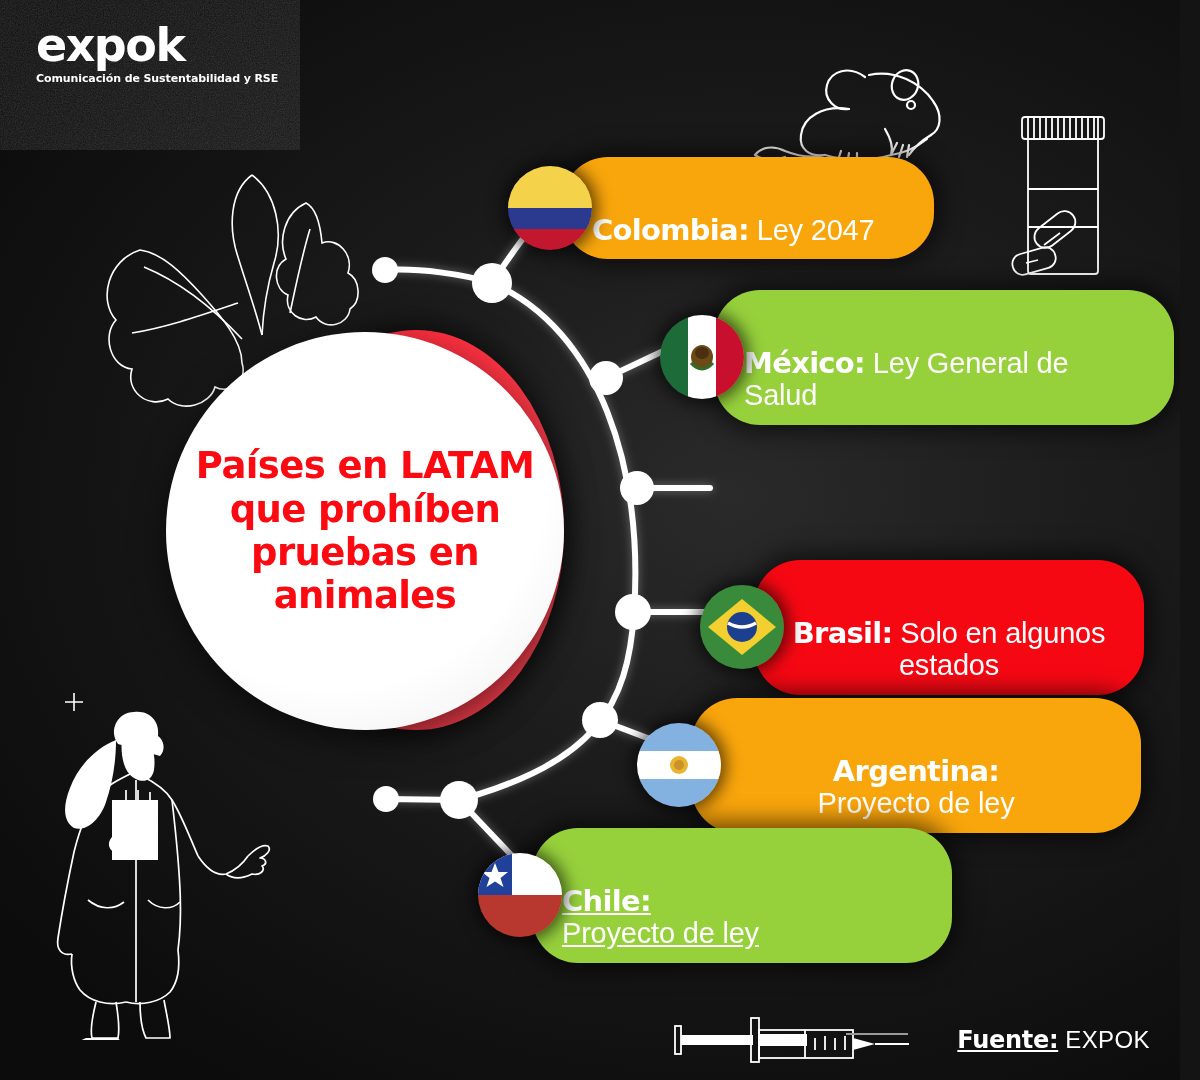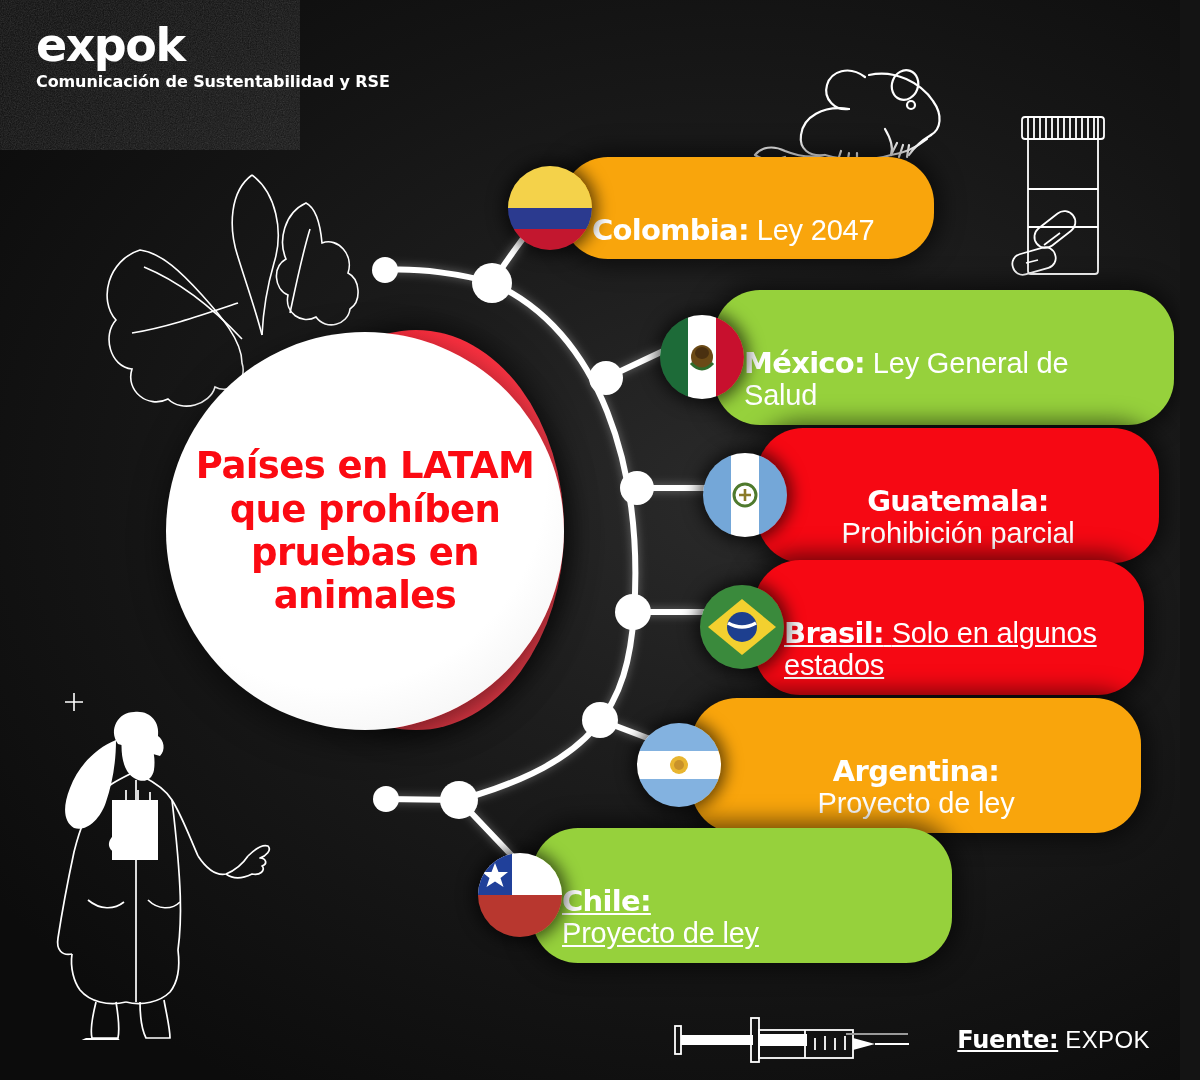--- a/index.html
+++ b/index.html
@@ -32,21 +32,21 @@
     font-family:"DejaVu Sans", sans-serif;
     font-weight:bold;
     font-size:46px;
     letter-spacing:-1.5px;
     color:#ffffff;
     line-height:1;
   }
   .logo-tag {
     font-family:"DejaVu Sans", sans-serif;
     font-weight:bold;
-    font-size:16px;
+    font-size:11px;
     letter-spacing:-0.1px;
     color:#ffffff;
     margin-top:4px;
   }
 
   
   .deco { position:absolute; pointer-events:none; }
   .deco-leaf  { left:70px;  top:155px; }
   .deco-mouse { left:745px; top:55px; }
   .deco-bottle{ left:1000px;top:105px; }
@@ -317,49 +317,32 @@
         </svg>
     </div>
     <div class="pill" style="background:#96d13c; width:460px;">
       <div class="pill-text" style="text-align:left;">
         <b>México:</b>
         <span>Ley General de Salud</span>
       </div>
     </div>
   </div>
 
-  <div class="row" style="left:703px; top:428px;">
-    <div class="flag">
-      <svg viewBox="0 0 84 84">
-          <rect width="28" height="84" fill="#74a7d8"></rect>
-          <rect x="28" width="28" height="84" fill="#ffffff"></rect>
-          <rect x="56" width="28" height="84" fill="#74a7d8"></rect>
-          <circle cx="42" cy="42" r="11" fill="none" stroke="#4f7a2d" stroke-width="3"></circle>
-          <path d="M36 42 h12 M42 36 v12" stroke="#8a7a28" stroke-width="2.6"></path>
-        </svg>
-    </div>
-    <div class="pill" style="background:#f60813; width:402px;">
-      <div class="pill-text" style="text-align:center;">
-        <b>Guatemala:</b><br>
-        <span>Prohibición parcial</span>
-      </div>
-    </div>
-  </div>
 
   <div class="row" style="left:700px; top:560px;">
     <div class="flag">
       <svg viewBox="0 0 84 84">
           <rect width="84" height="84" fill="#3a8a3c"></rect>
           <path d="M42 14 L76 42 L42 70 L8 42 Z" fill="#f3d02f"></path>
           <circle cx="42" cy="42" r="15" fill="#1d3f8f"></circle>
           <path d="M28 38 q14 8 28 0" stroke="#ffffff" stroke-width="3.5" fill="none"></path>
         </svg>
     </div>
     <div class="pill" style="background:#f60813; width:390px;">
-      <div class="pill-text" style="text-align:left;text-decoration:underline;">
+      <div class="pill-text" style="text-align:center;">
         <b>Brasil:</b>
         <span>Solo en algunos estados</span>
       </div>
     </div>
   </div>
 
   <div class="row" style="left:637px; top:698px;align-items:center;">
     <div class="flag">
       <svg viewBox="0 0 84 84">
           <rect width="84" height="28" fill="#83b2e0"></rect>

